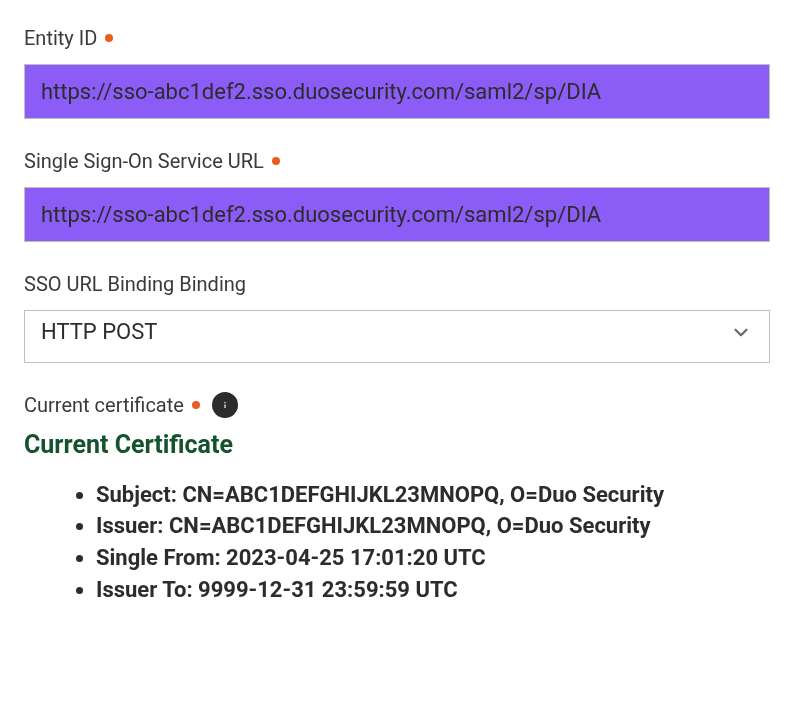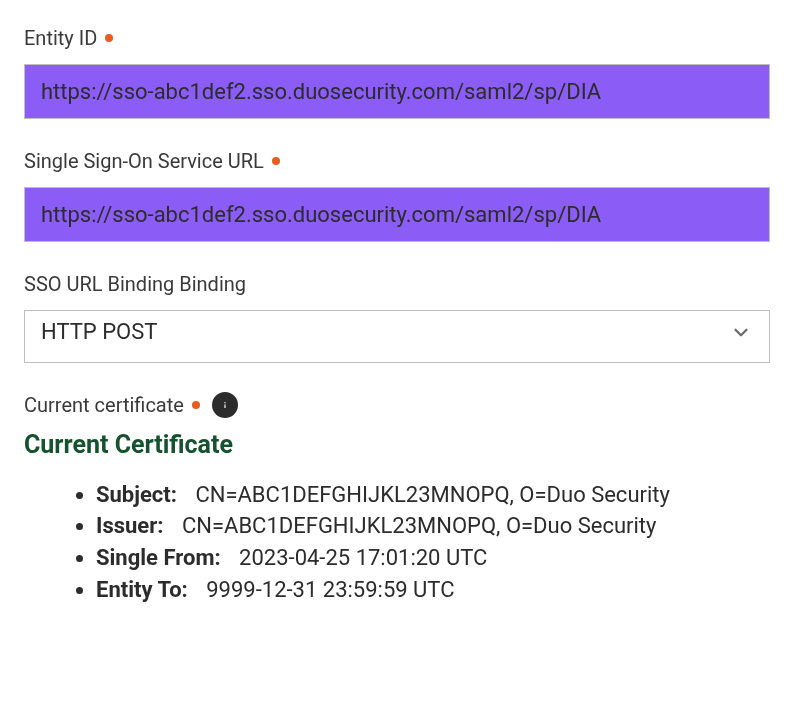--- a/index.html
+++ b/index.html
@@ -106,22 +106,21 @@
     .cert-list li {
       font-size: 22px;
       color: #2c2c2c;
       margin-bottom: 2px;
       line-height: 1.35;
     }
     .cert-key {
       font-weight: 700;
     }
     .cert-val {
-      font-weight: 400;
-      margin-left: 13px;
+      font-weight: 700;
     }
   </style>
 </head>
 <body>
 
 <div class="form-group">
   <div class="field-label">
     <span>Entity ID</span>
     <span class="required-dot"></span>
   </div>
@@ -165,16 +164,16 @@
     <li>
       <span class="cert-key">Subject:</span><span class="cert-val"> CN=ABC1DEFGHIJKL23MNOPQ, O=Duo Security</span>
     </li>
     <li>
       <span class="cert-key">Issuer:</span><span class="cert-val"> CN=ABC1DEFGHIJKL23MNOPQ, O=Duo Security</span>
     </li>
     <li>
       <span class="cert-key">Single From:</span><span class="cert-val"> 2023-04-25 17:01:20 UTC</span>
     </li>
     <li>
-      <span class="cert-key">Entity To:</span><span class="cert-val"> 9999-12-31 23:59:59 UTC</span>
+      <span class="cert-key">Issuer To:</span><span class="cert-val"> 9999-12-31 23:59:59 UTC</span>
     </li>
   </ul>
 </div>
 
 </body></html>

